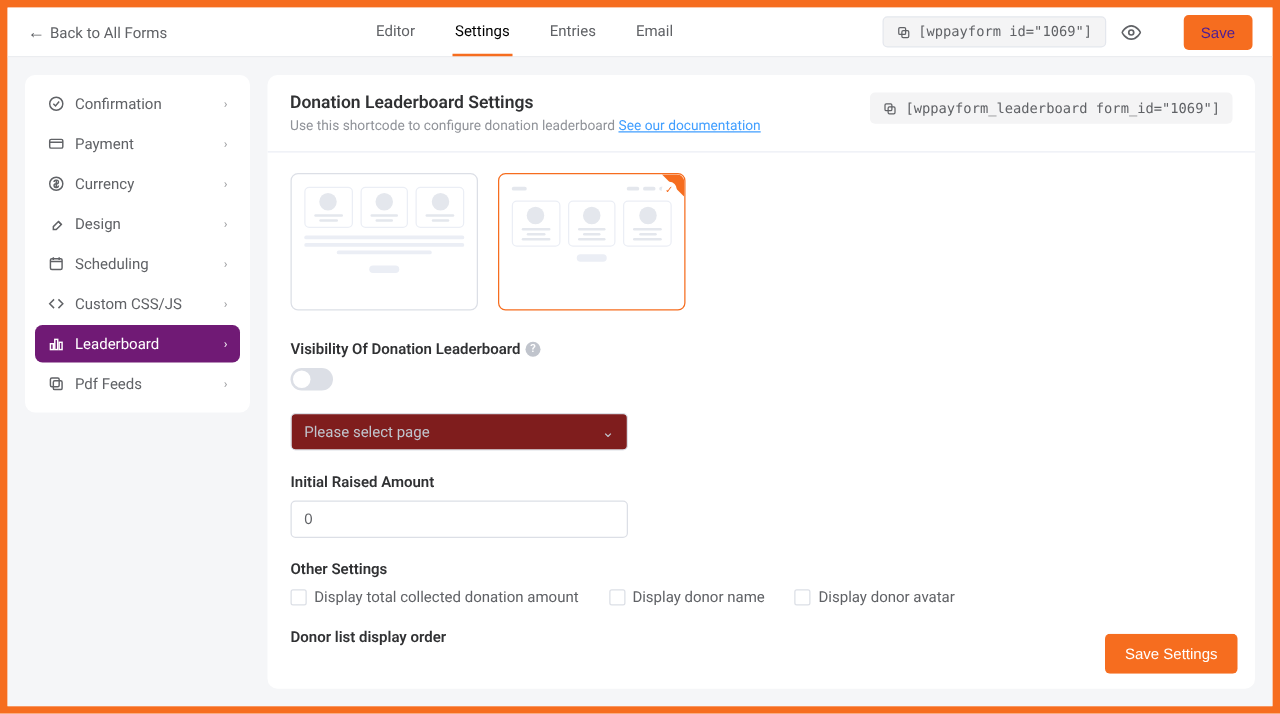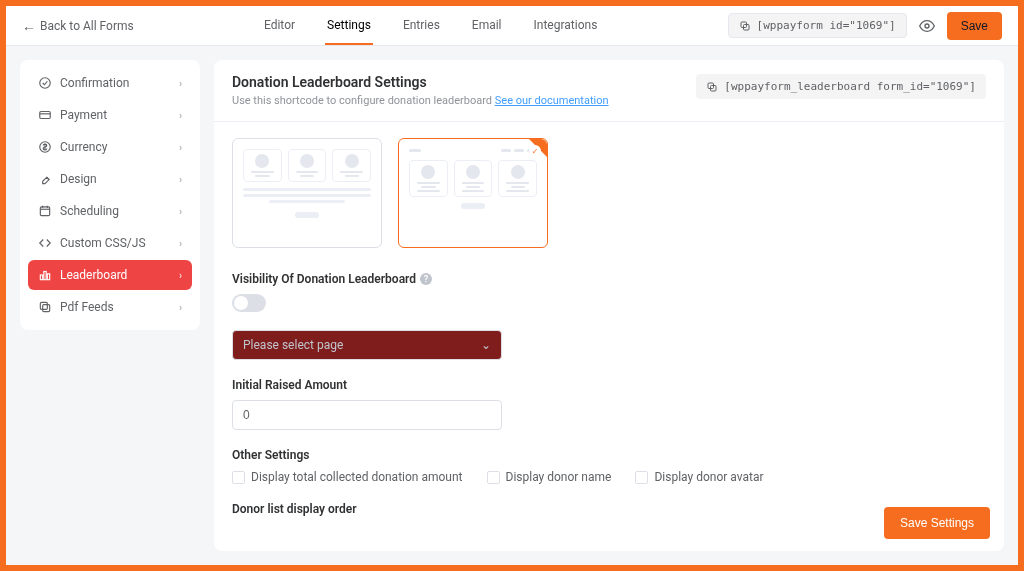--- a/index.html
+++ b/index.html
@@ -76,26 +76,27 @@
       cursor: pointer;
     }
     .eye-icon {
       width: 16px;
       height: 16px;
       color: #606266;
       cursor: pointer;
     }
     .save-btn {
       background: #f66d1f;
-      color: #0f172a;
+      color: #4c1d95;
       border: none;
       border-radius: 4px;
       padding: 7px 14px;
       font-size: 12px;
       cursor: pointer;
+      margin-left: 22px;
     }
     .body {
       display: flex;
       flex: 1;
       background: #f5f6f8;
       padding: 14px;
       gap: 14px;
       overflow: hidden;
     }
     .sidebar {
@@ -113,21 +114,21 @@
       display: flex;
       align-items: center;
       padding: 8px 10px;
       border-radius: 6px;
       color: #606266;
       font-size: 12px;
       cursor: pointer;
       gap: 8px;
     }
     .side-item.active {
-      background: #ef4444;
+      background: #701a75;
       color: #fff;
     }
     .side-item .chev {
       margin-left: auto;
       font-size: 10px;
       opacity: 0.6;
     }
     .side-item.active .chev { opacity: 0.9; }
     .side-icon {
       width: 14px;
@@ -380,23 +381,20 @@
           <span>Editor</span>
         </div>
       <div class="top-tab active">
           <span>Settings</span>
         </div>
       <div class="top-tab">
           <span>Entries</span>
         </div>
       <div class="top-tab">
           <span>Email</span>
-        </div>
-      <div class="top-tab">
-          <span>Integrations</span>
         </div>
     </div>
 
     <div class="top-actions">
       <div class="shortcode-pill">
         <svg class="copy-icon" viewBox="0 0 24 24" fill="none" stroke="currentColor" stroke-width="2">
             <rect x="9" y="9" width="11" height="11" rx="2"></rect>
             <rect x="4" y="4" width="11" height="11" rx="2"></rect>
           </svg>
         <span>[wppayform id="1069"]</span>

